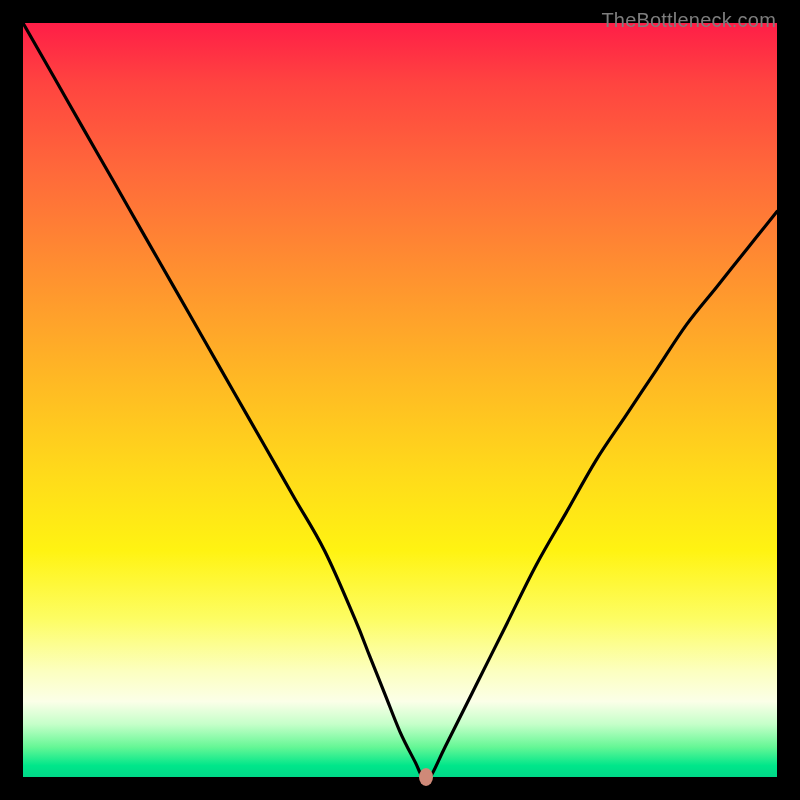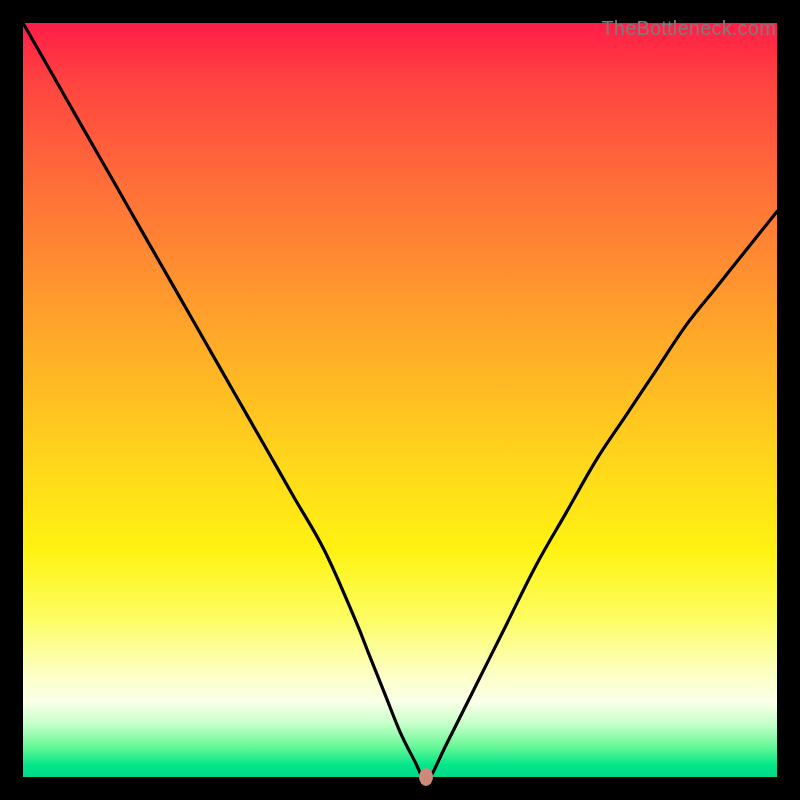--- a/index.html
+++ b/index.html
@@ -37,21 +37,21 @@
       #fcffc0 86%,
       #fbffe8 90%,
       #c5ffc9 93%,
       #66f796 96%,
       #00e68a 98.5%,
       #00d888 100%
     );
   }
   .attrib {
     position: absolute;
-    top: 17px;
+    top: 9px;
     right: 24px;
     font-size: 20px;
     font-weight: 500;
     color: #7d7d7d;
     letter-spacing: 0.2px;
   }
   svg.curve {
     position: absolute;
     left: 23px;
     top: 23px;

